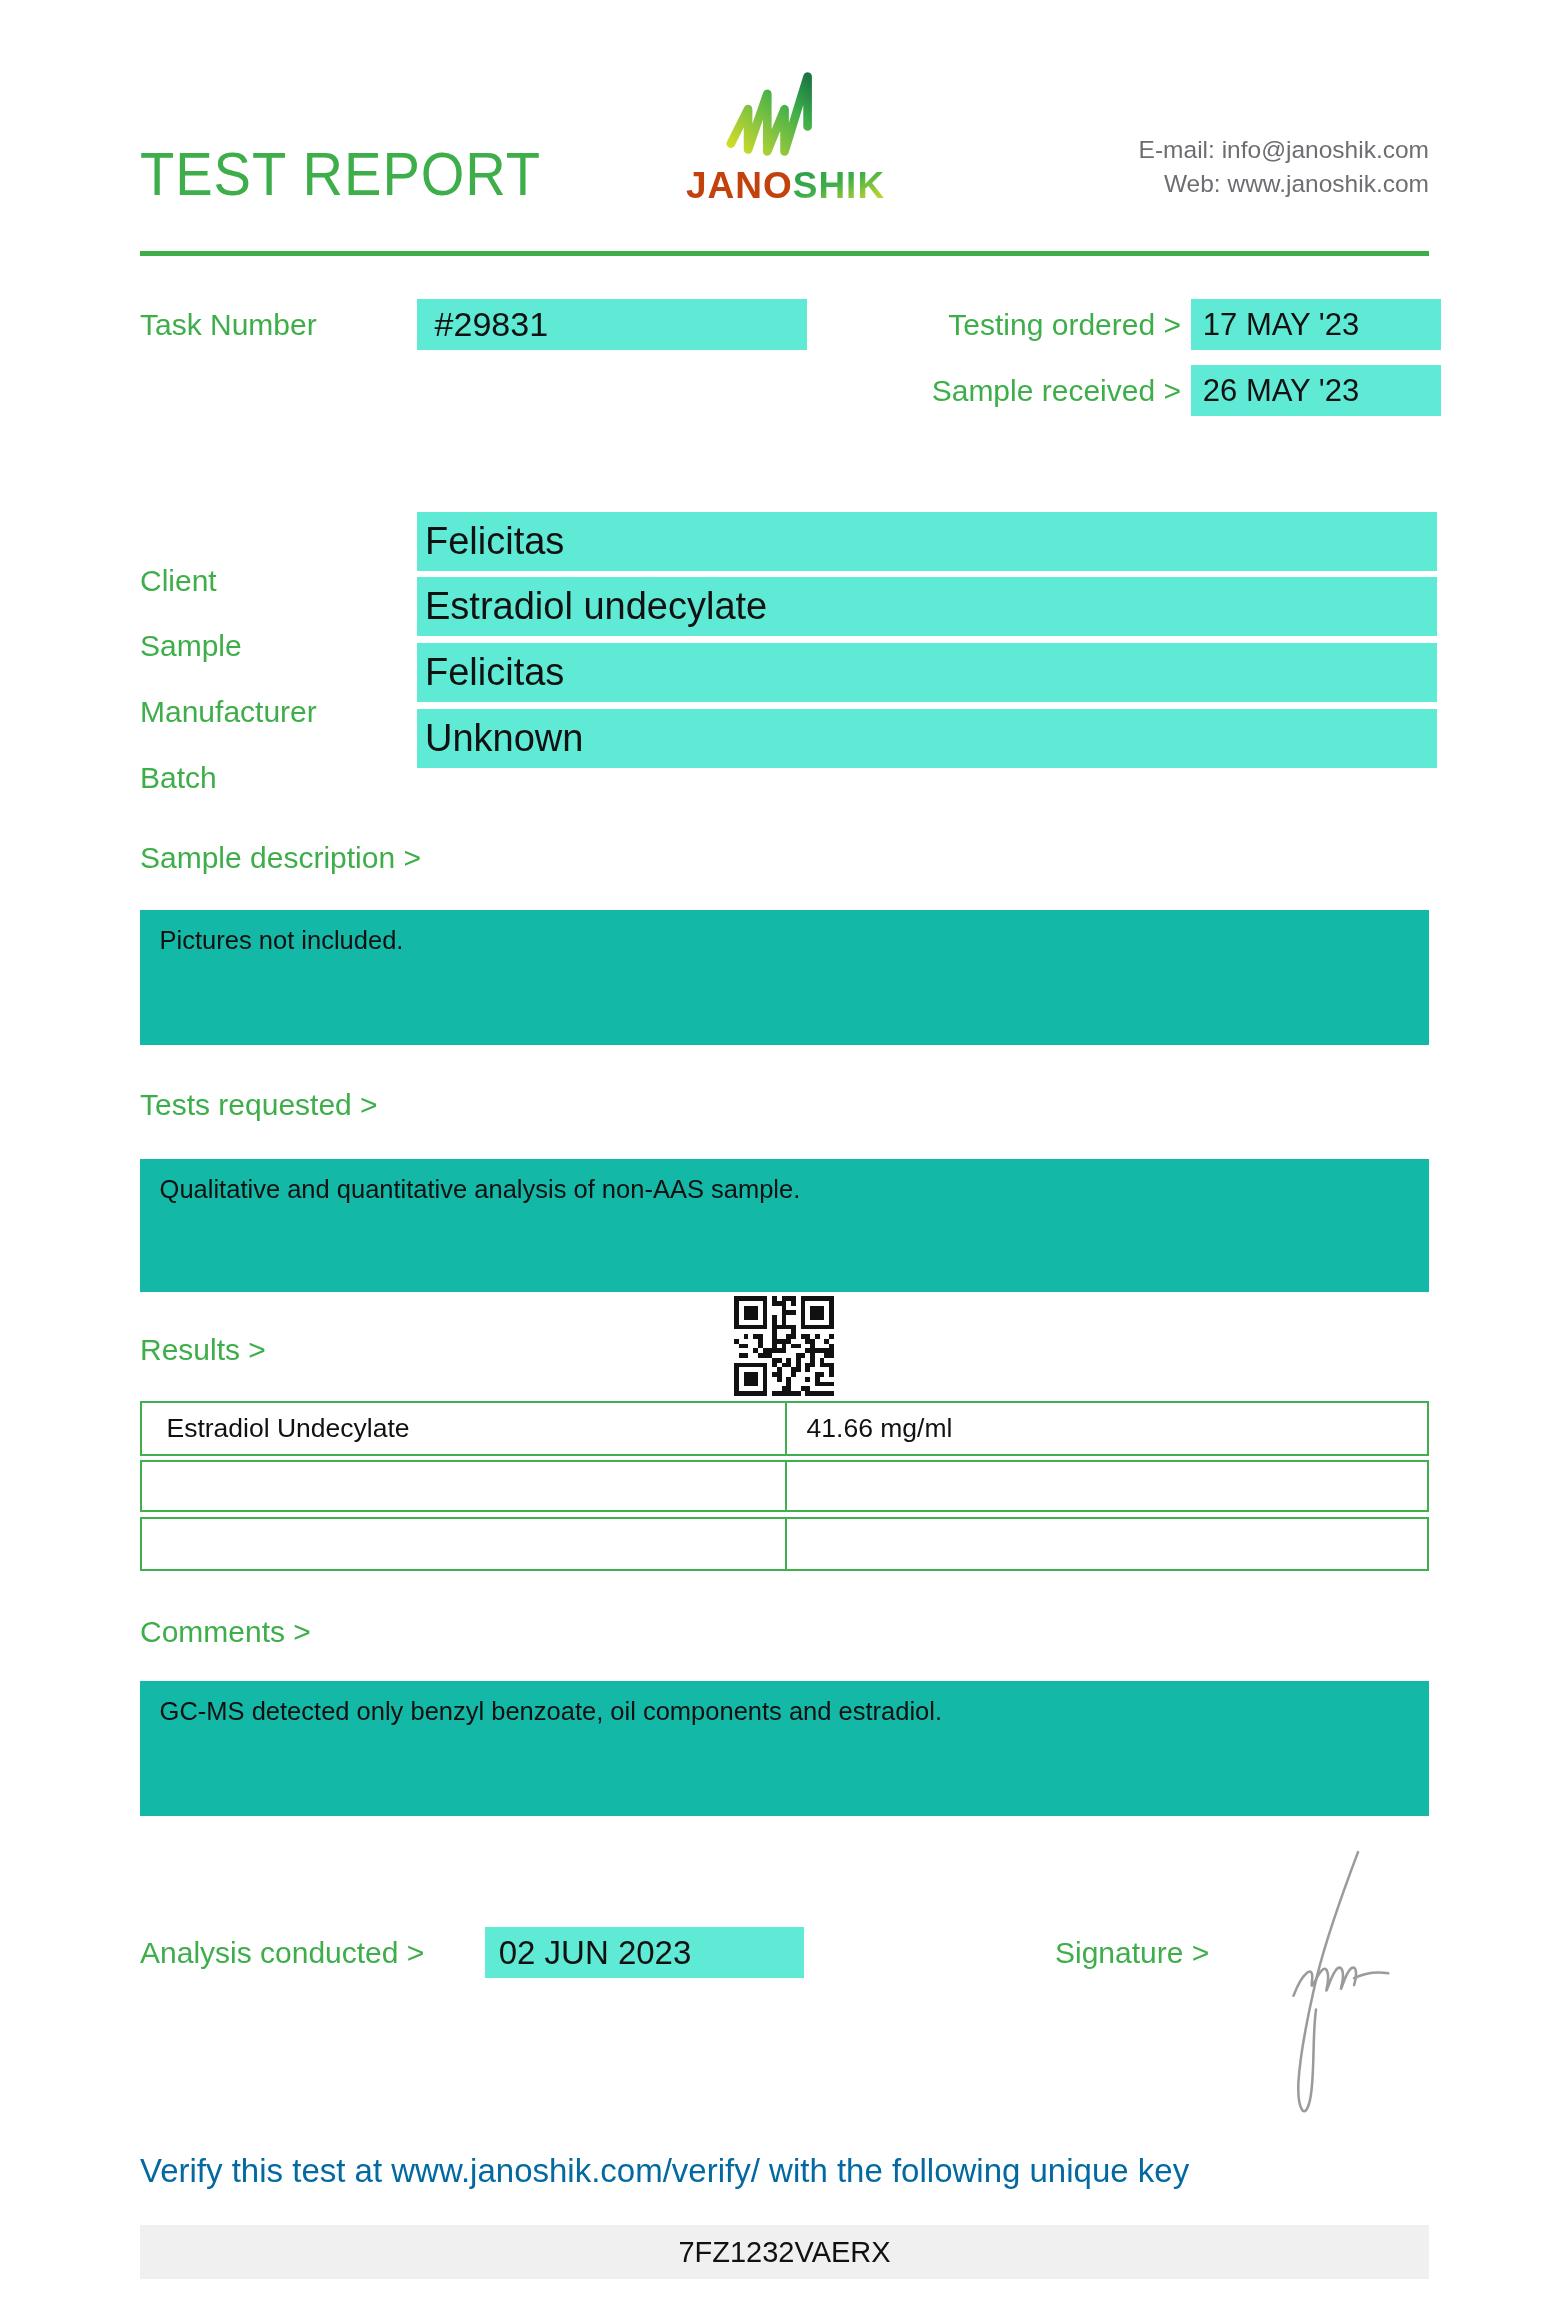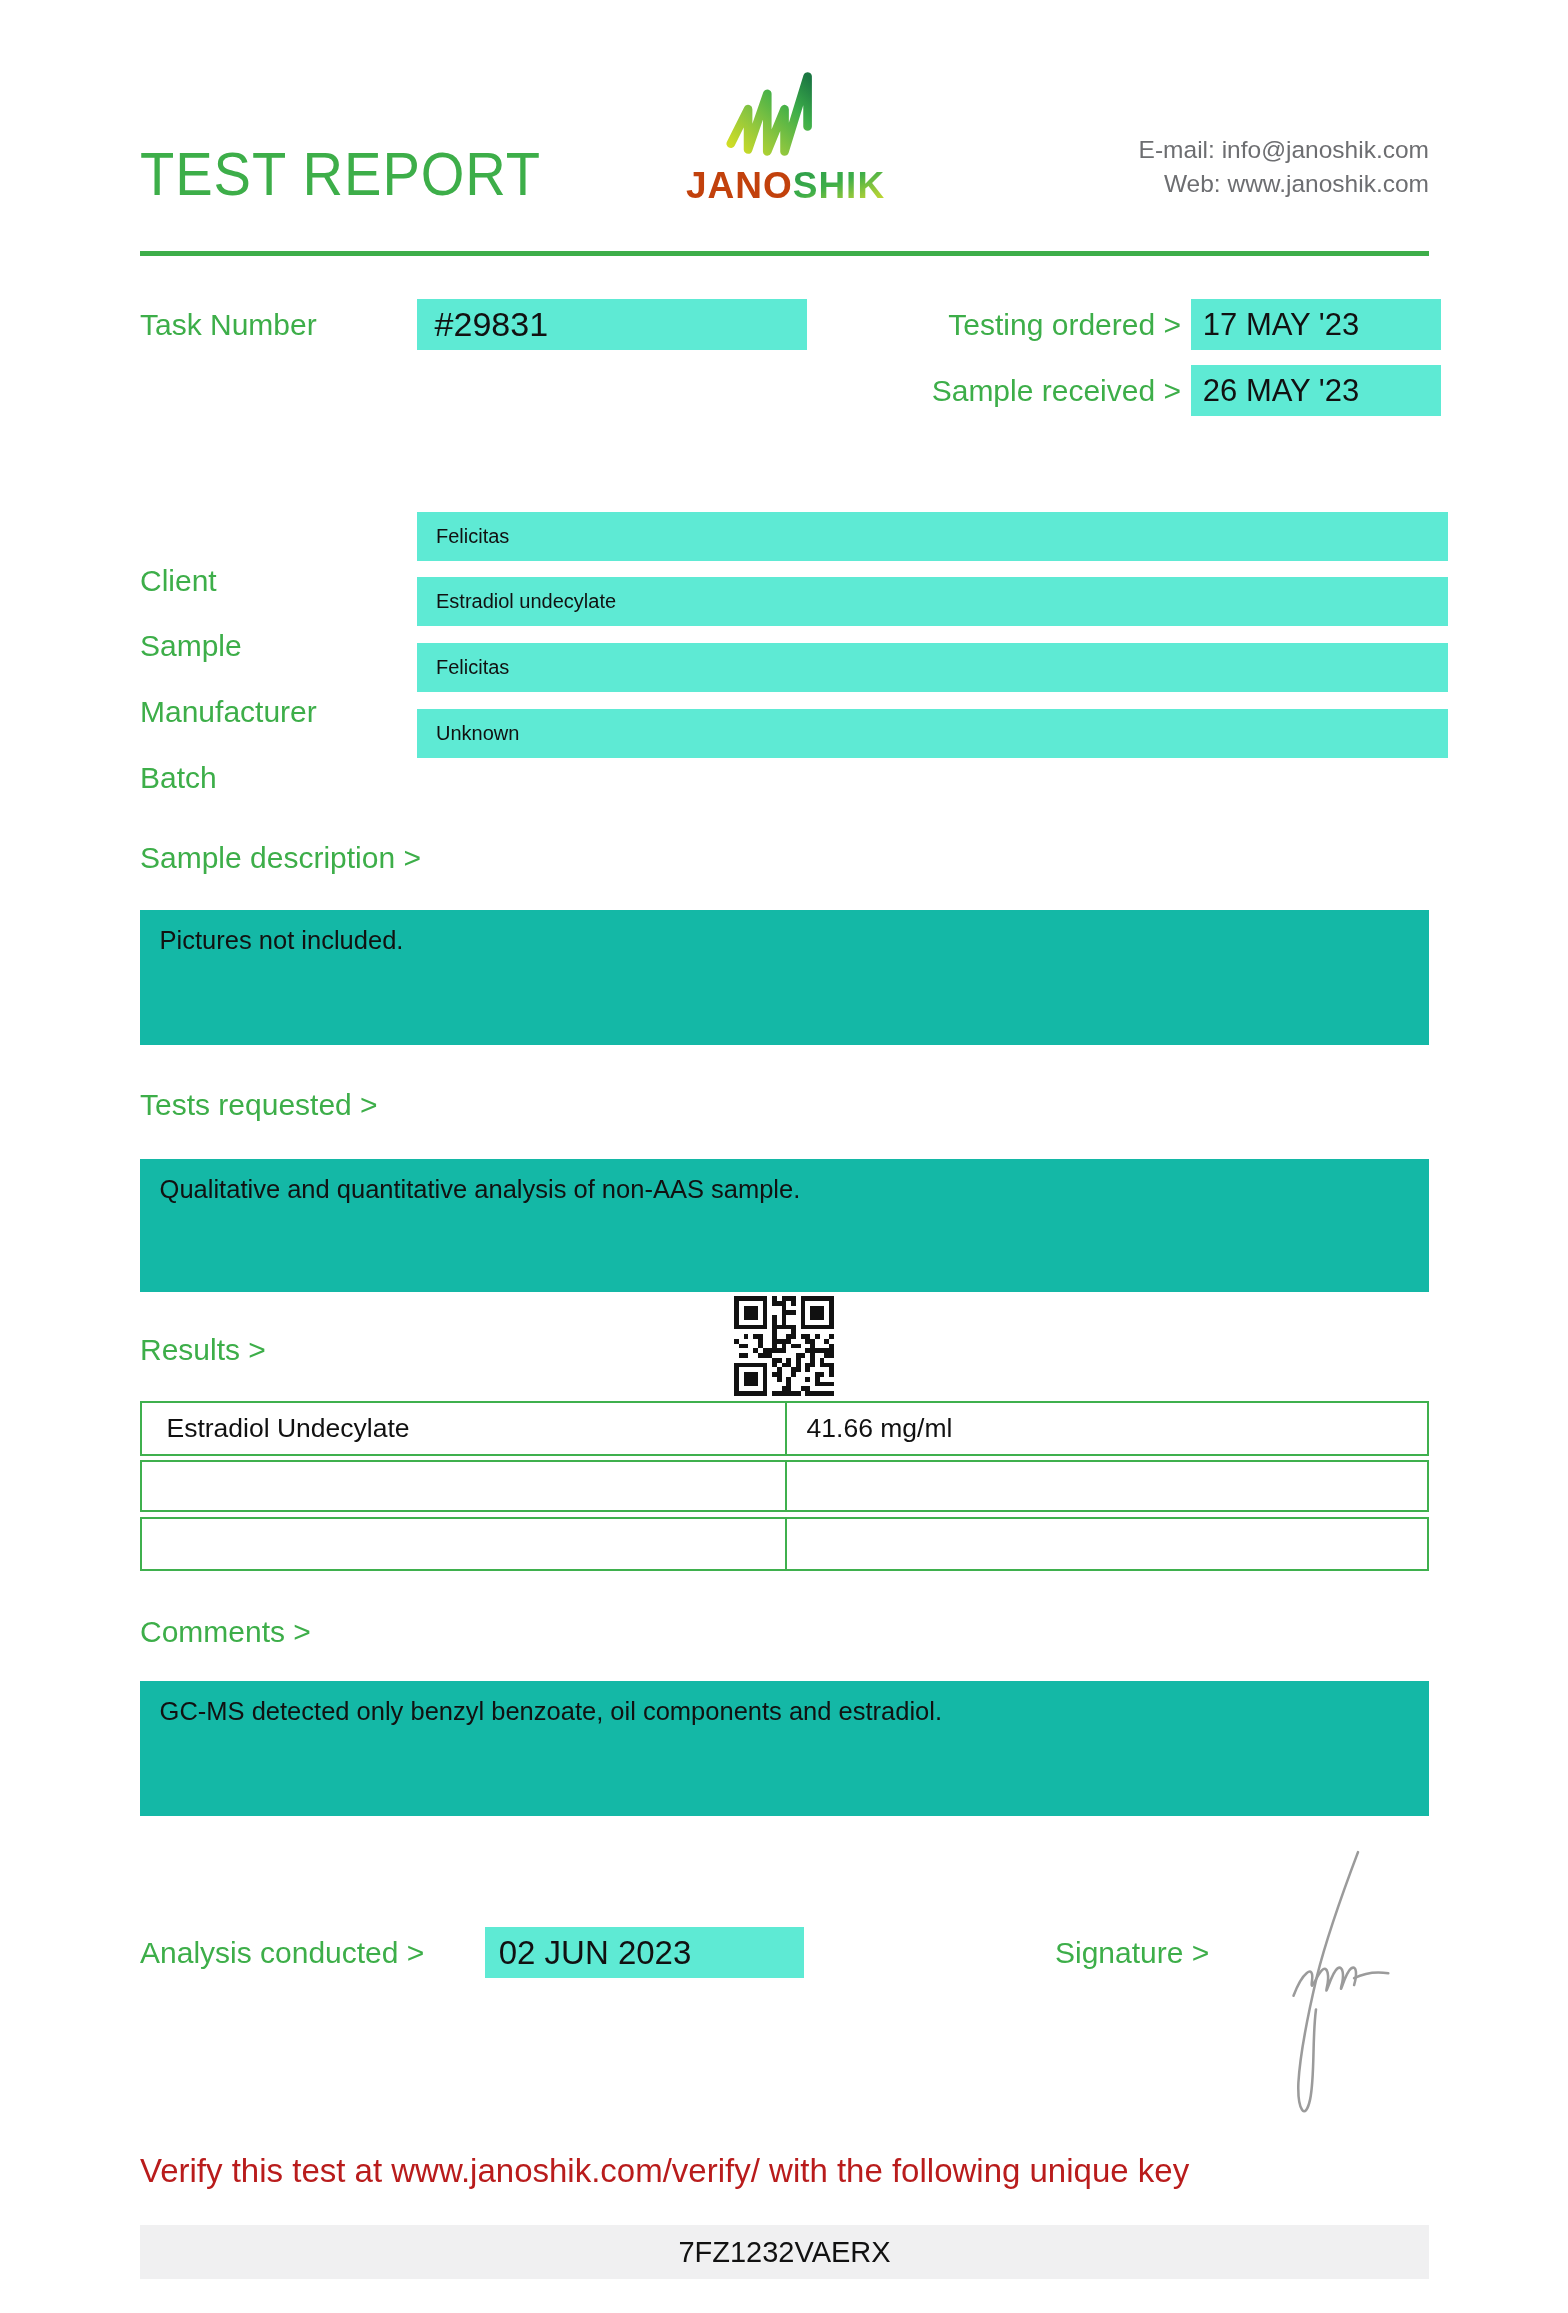--- a/index.html
+++ b/index.html
@@ -19,32 +19,32 @@
   }
   .contact{right:139px;top:133px;text-align:right;font-size:24.5px;line-height:34px;color:#6d6e71;}
   .hr{left:140px;top:251px;width:1289px;height:4.9px;background:#3dae49;}
   .label{font-size:30px;color:#3dae49;white-space:nowrap;}
   .lh52{line-height:51px;}
   .valbox{background:#5eead4;font-size:30px;color:#111;display:flex;align-items:center;}
   .taskbox{left:417px;top:299px;width:372px;height:51px;padding-left:17.6px;font-size:34px;}
   .datebox{width:238px;height:51px;padding-left:11.8px;font-size:31px;}
   .datelabel{width:323px;text-align:right;}
   .drow-label{left:140px;font-size:30px;color:#3dae49;line-height:49px;margin-top:44px;}
-  .drow-box{left:417px;width:1012px;height:49px;padding-left:19px;font-size:20px;}
+  .drow-box{left:417px;width:1012px;height:59px;padding-left:8px;font-size:38px;}
   .sect-head{left:140px;font-size:30px;color:#3dae49;white-space:nowrap;}
   .bigbox{left:140px;width:1289px;background:#14b8a6;font-size:25.5px;color:#111;
           padding:15.7px 0 0 19.6px;box-sizing:border-box;}
   .qr{left:734px;top:1296px;}
   .trow{left:140px;width:1289px;border:2px solid #3fb04e;box-sizing:border-box;
         display:flex;background:#fff;}
   .tcell-l{width:645px;border-right:2px solid #3fb04e;box-sizing:border-box;
            display:flex;align-items:center;padding-left:24.5px;font-size:26.5px;color:#111;}
   .tcell-r{flex:1;display:flex;align-items:center;padding-left:19.6px;font-size:26.5px;color:#111;}
   .analysisbox{left:485px;top:1927px;width:305px;height:51px;padding-left:13.7px;font-size:33px;}
-  .verify{left:140px;top:2152px;width:1289px;font-size:33px;color:#b91c1c;white-space:nowrap;}
+  .verify{left:140px;top:2152px;width:1289px;font-size:33px;color:#0369a1;white-space:nowrap;}
   .keybox{left:140px;top:2225px;width:1289px;height:54px;background:#f0f0f1;
           font-size:29px;color:#111;display:flex;align-items:center;justify-content:center;}
 </style>
 </head>
 <body>
 
 <div class="page">
 
   <div class="abs report-title">TEST REPORT</div>
 

